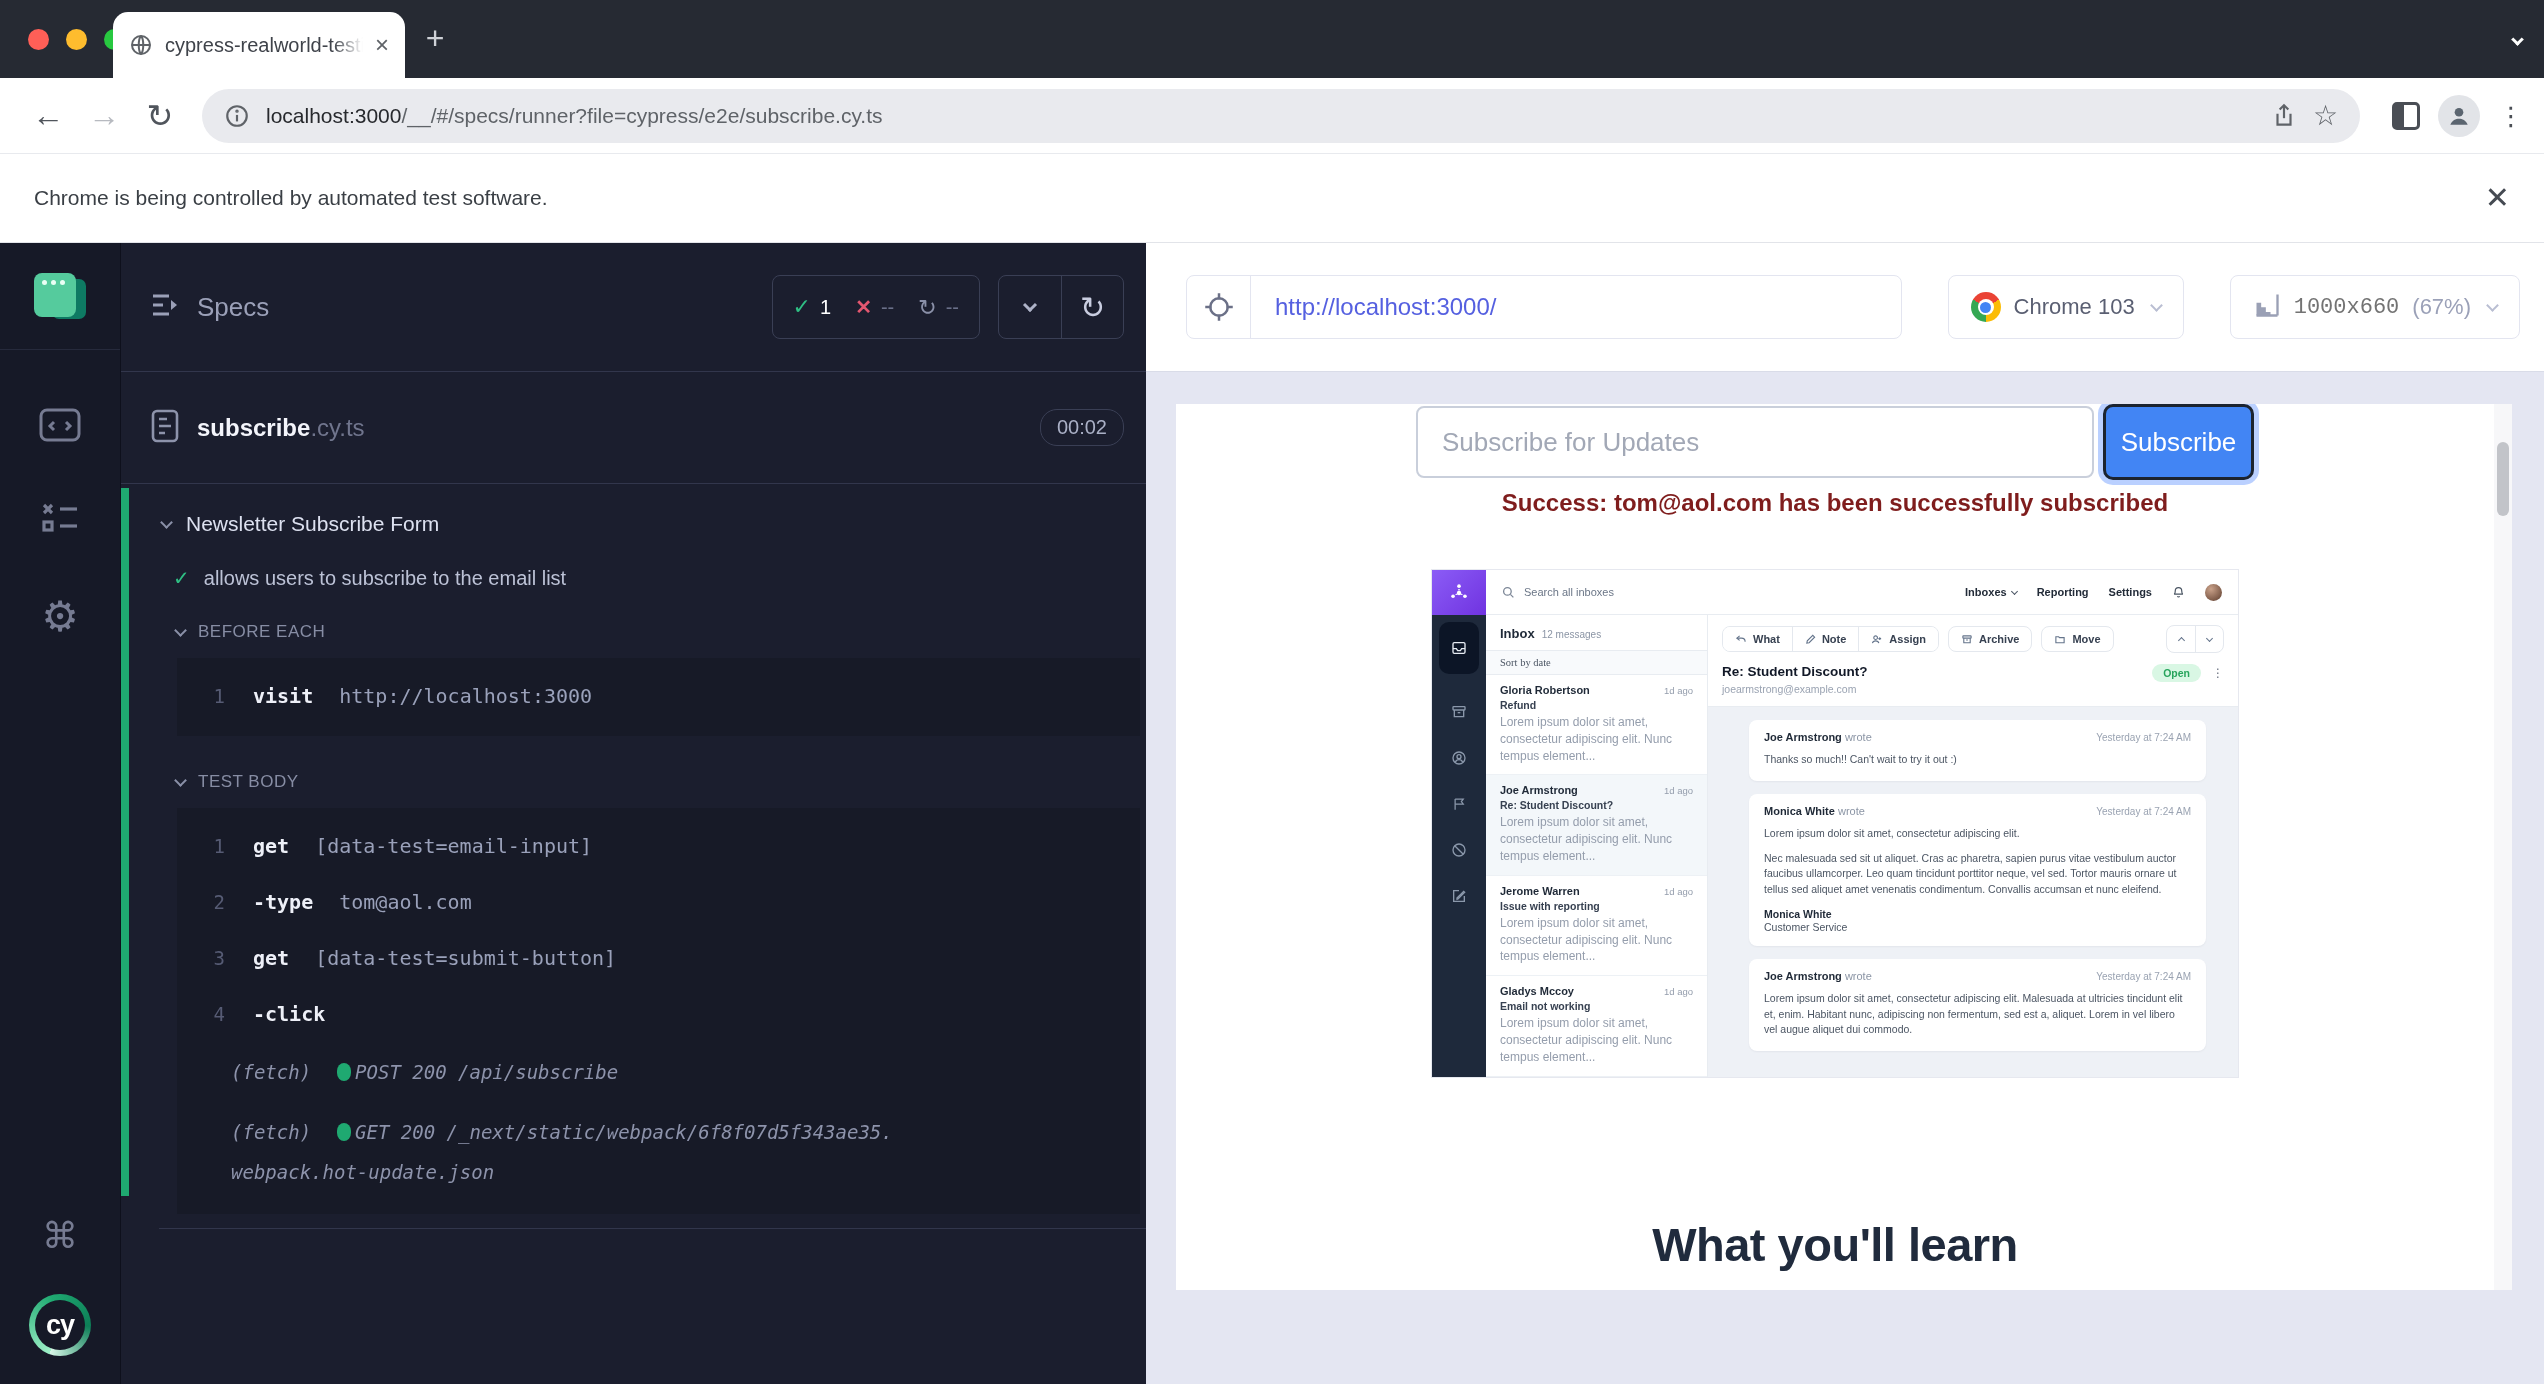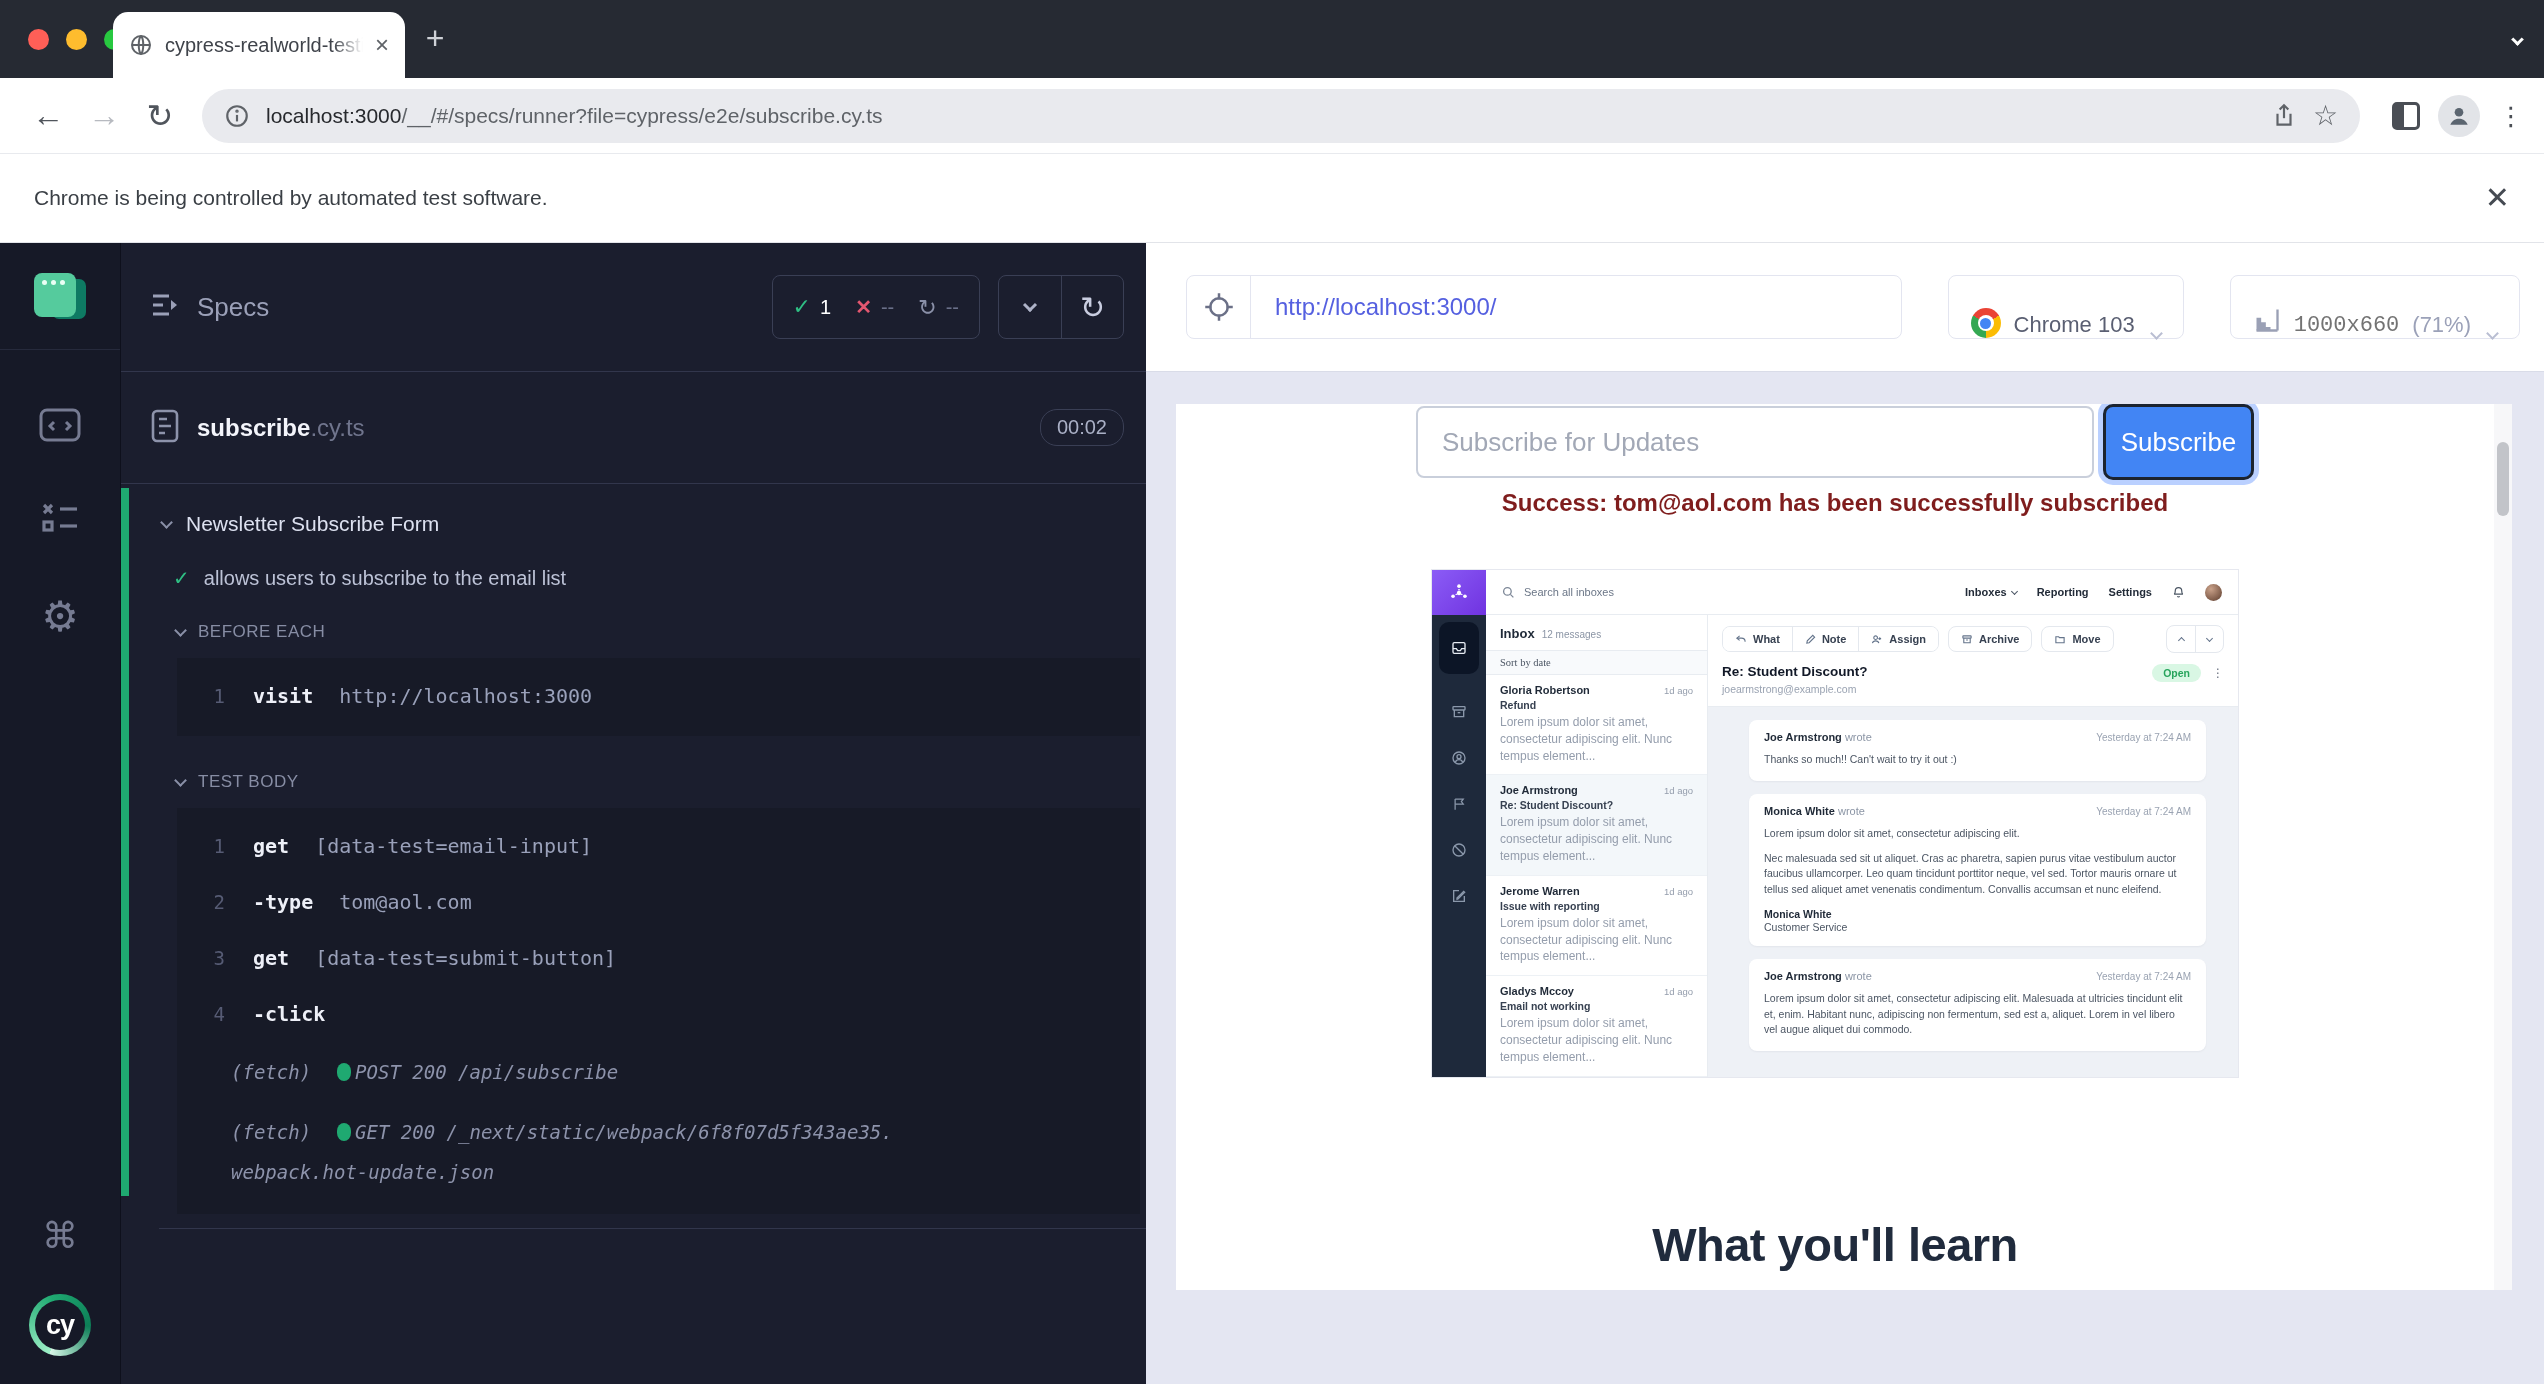--- a/index.html
+++ b/index.html
@@ -109,21 +109,21 @@
   .rep-end-div { height:1px; background:#32364c; margin-top:14px; }
 
   
   .right { flex:1; display:flex; flex-direction:column; background:#e4e6f2; min-width:0; }
   .aut-header { height:129px; background:#fff; border-bottom:1px solid #d9dce8; display:flex;
     align-items:center; padding:0 24px 0 40px; gap:46px; }
   .url-box { flex:1; height:64px; border:1px solid #e3e5f0; border-radius:8px; display:flex; align-items:center; }
   .url-ico-cell { width:64px; display:flex; align-items:center; justify-content:center; color:#6b7087;
     border-right:1px solid #e3e5f0; align-self:stretch; }
   .url-text { font-size:24px; color:#5560e0; padding-left:24px; }
-  .hd-box { height:64px; border:1px solid #e3e5f0; border-radius:8px; display:flex; align-items:flex-end;
+  .hd-box { height:64px; border:1px solid #e3e5f0; border-radius:8px; display:flex; align-items:center;
     padding:0 22px; gap:13px; flex-shrink:0; }
   .hd-label { font-size:22px; color:#5a5f72; }
   .hd-label.dim { color:#737373;font-family:Liberation Mono, monospace; } .hd-paren { color:#9ba1b8; }
   .chev-b { width:9px; height:9px; border-right:2.5px solid #b9bed2; border-bottom:2.5px solid #b9bed2; transform:rotate(45deg); margin-top:-4px; margin-left:4px; }
   .chrome-ball { width:30px; height:30px; border-radius:50%; position:relative;
     background:conic-gradient(from 60deg,#fbbc05 0 120deg,#34a853 120deg 240deg,#ea4335 240deg 360deg); }
   .chrome-ball::before { content:""; position:absolute; inset:7px; border-radius:50%; background:#fff; }
   .chrome-ball::after { content:""; position:absolute; inset:9.5px; border-radius:50%; background:#4285f4; }
 
   .stage { position:relative; flex:1; }
@@ -429,21 +429,21 @@
           <span class="chev-b"></span>
         </div>
         <div class="hd-box">
           <span>
             <svg width="28" height="28" viewBox="0 0 24 24" fill="none" stroke="#9aa0b5" stroke-width="2">
               <path d="M3 21V10h4v4h4v4h4v3z" fill="#9aa0b5" stroke="none"></path>
                 <path d="M3 21h18M21 21V3"></path>
             </svg>
           </span>
           <span class="hd-label dim">1000x660</span>
-          <span class="hd-label hd-paren">(71%)</span>
+          <span class="hd-label hd-paren">(67%)</span>
           <span class="chev-b"></span>
         </div>
       </div>
 
       <div class="stage">
         <div class="page">
 
           <div class="sub-form">
             <input class="sub-input" type="text" placeholder="Subscribe for Updates" style="">
             <button class="sub-btn">Subscribe</button>

